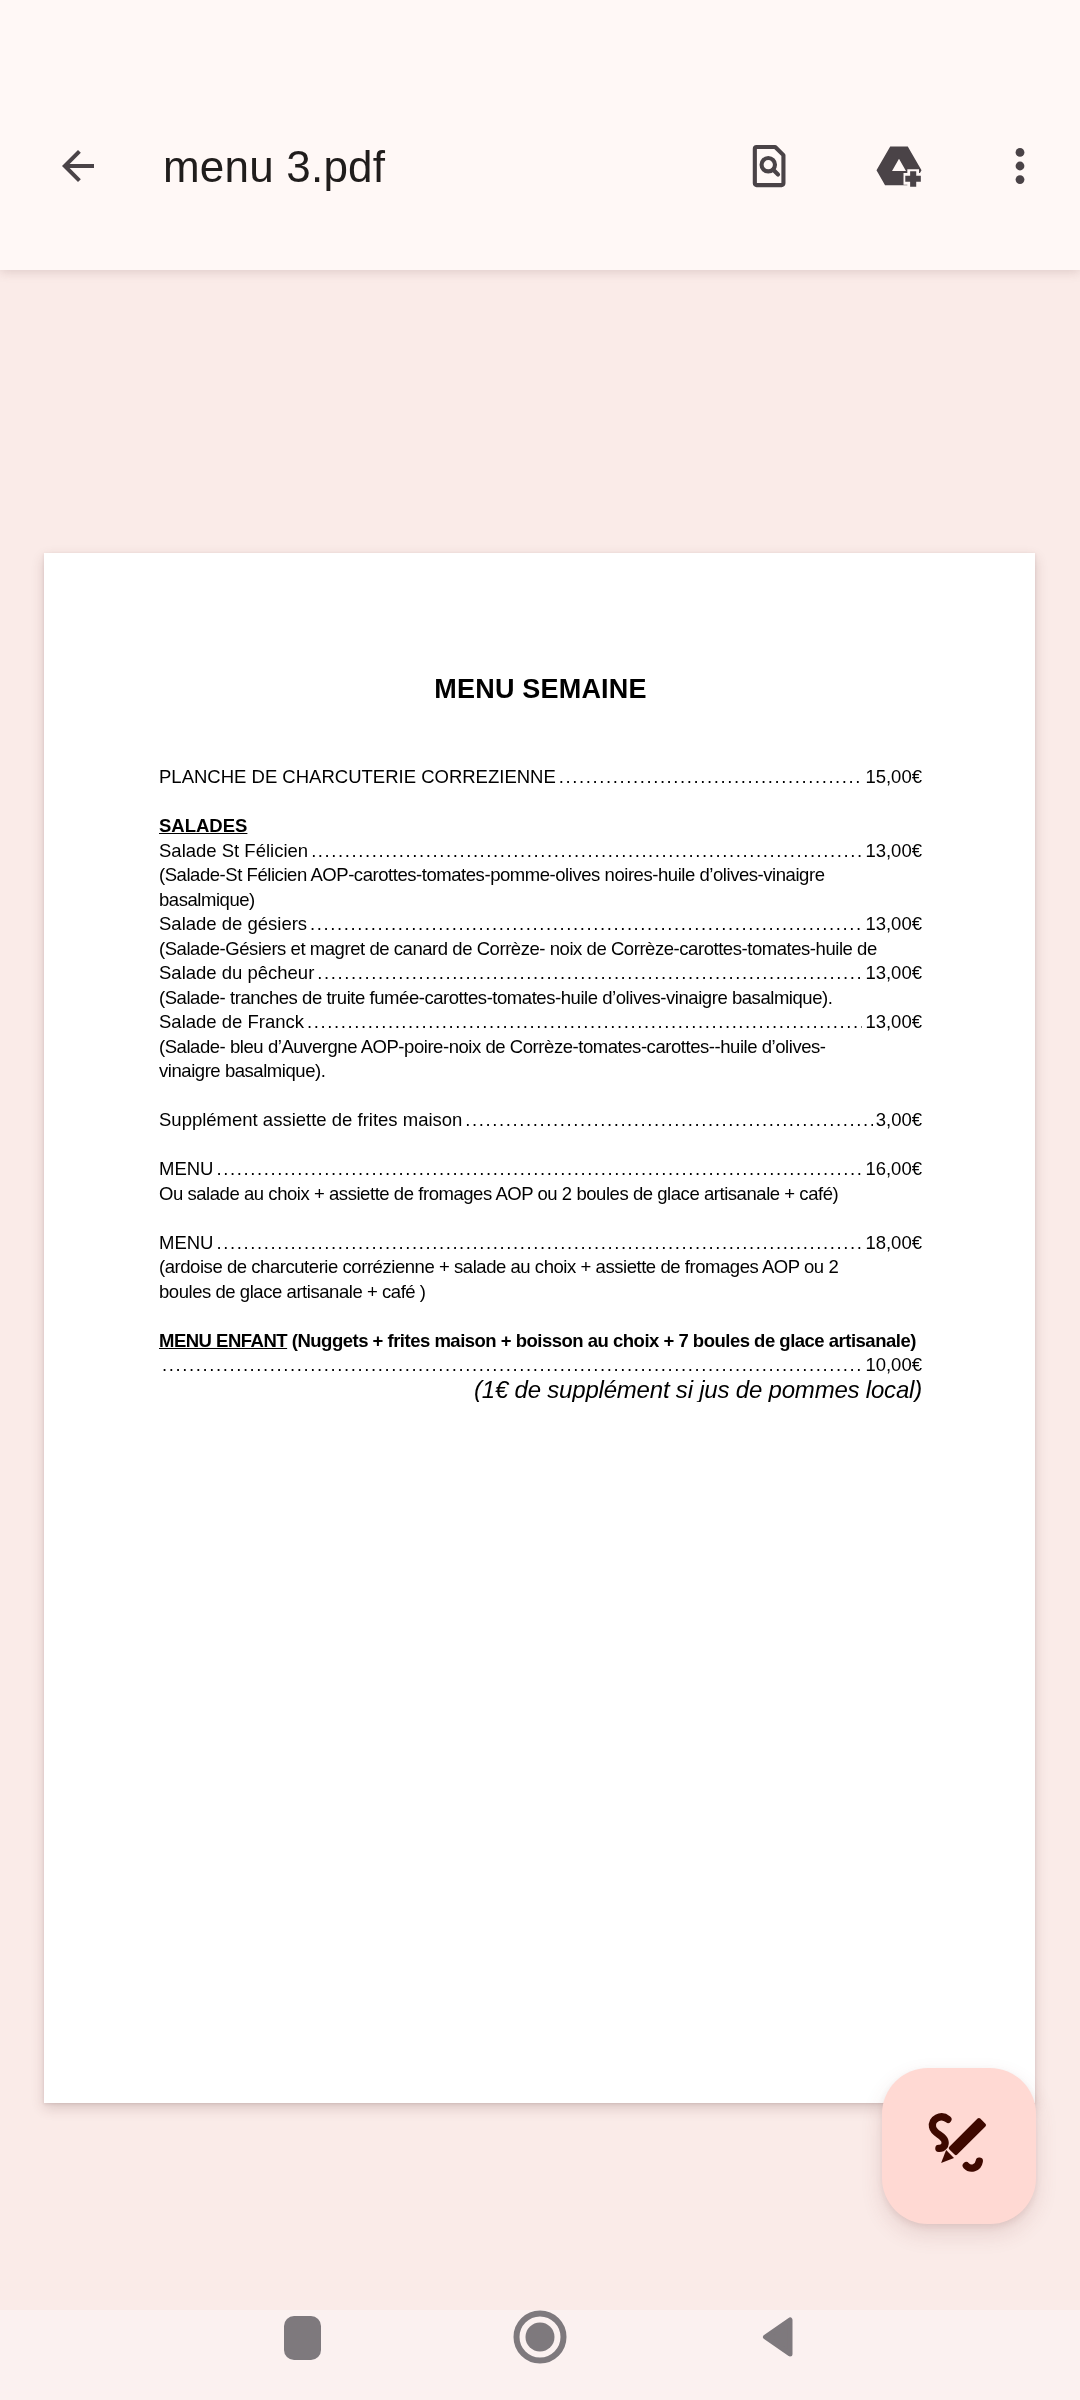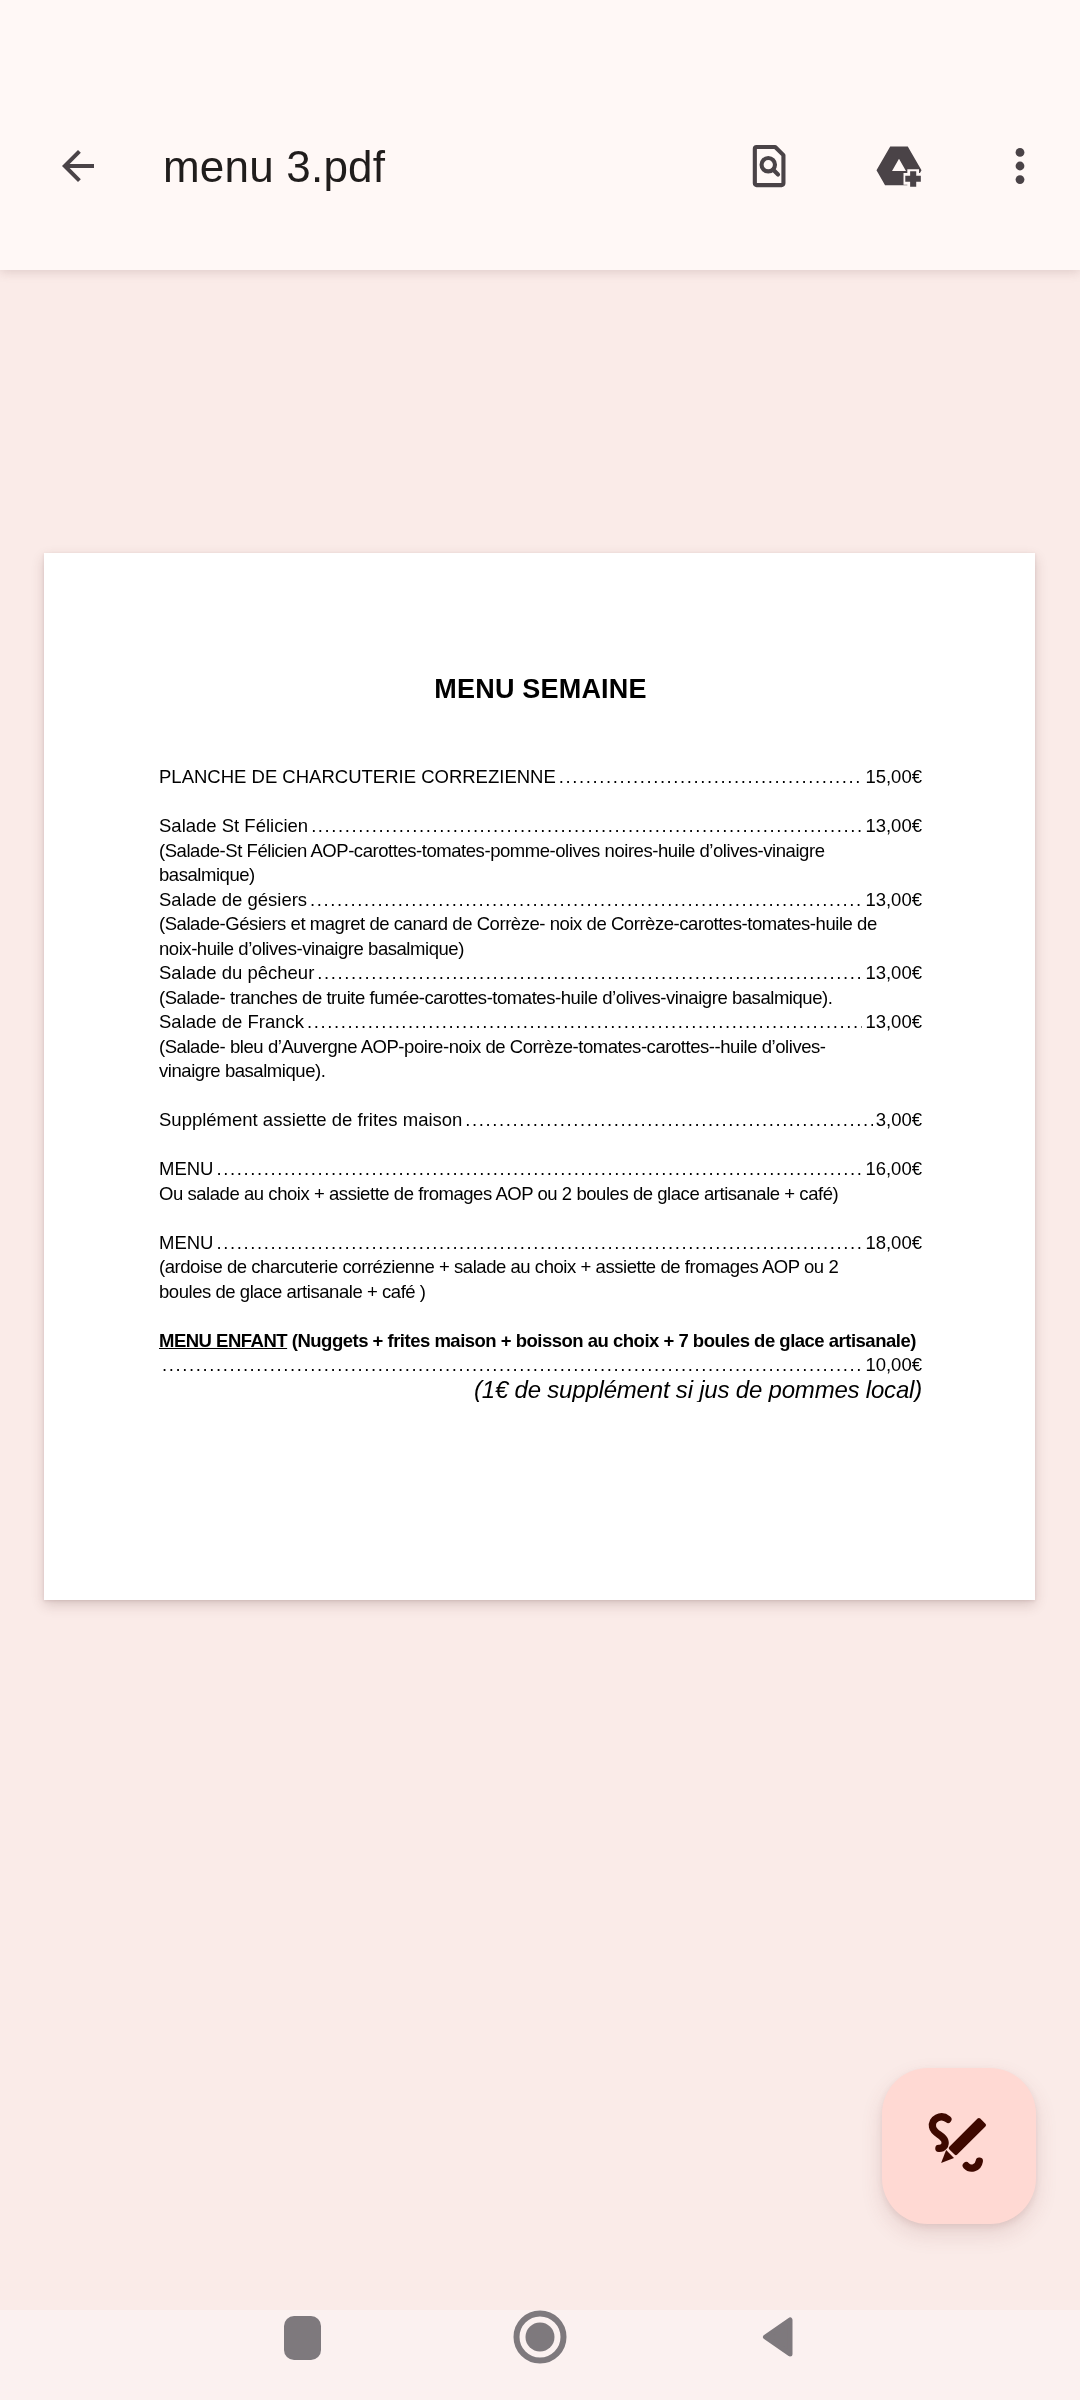--- a/index.html
+++ b/index.html
@@ -37,21 +37,21 @@
   .btn-find{left:742px;}
   .btn-drive{left:871px;}
   .btn-more{left:992px;}
   .appbar-title{
     position:absolute;left:163px;top:50%;transform:translateY(-50%);
     font-size:44px;color:var(--title-text);letter-spacing:.2px;white-space:nowrap;
   }
   
   .viewport{position:absolute;top:237px;left:0;width:1080px;height:2073px;}
   .page{
-    position:absolute;left:44px;top:316px;width:991px;height:1047px;
+    position:absolute;left:44px;top:316px;width:991px;height:1550px;
     background:var(--page-bg);
     box-shadow:0 5px 12px rgba(90,50,50,.20),0 1px 3px rgba(90,50,50,.12);
     box-sizing:border-box;
     padding:120px 113px 0 115px;
     color:var(--doc-text);
   }
   .doc-title{
     text-align:center;font-weight:bold;font-size:27px;line-height:32px;
     margin:0 0 60px 0;letter-spacing:.2px;
   }
@@ -134,34 +134,34 @@
 <main class="viewport">
   <section class="page">
     <h1 class="doc-title">MENU SEMAINE</h1>
     <div>
         <div class="line item">
           <span class="iname">PLANCHE DE CHARCUTERIE CORREZIENNE</span>
           <span class="dots">............................................................................................................................................................................................................................................................................................................</span>
           <span class="price">15,00€</span>
         </div>
         <div class="line blank"></div>
+        <div class="line heading"><span class="hd">SALADES</span></div>
         <div class="line item">
           <span class="iname">Salade St Félicien</span>
           <span class="dots">............................................................................................................................................................................................................................................................................................................</span>
           <span class="price">13,00€</span>
         </div>
         <div class="line desc">(Salade-St Félicien AOP-carottes-tomates-pomme-olives noires-huile d’olives-vinaigre</div>
         <div class="line desc">basalmique)</div>
         <div class="line item">
           <span class="iname">Salade de gésiers</span>
           <span class="dots">............................................................................................................................................................................................................................................................................................................</span>
           <span class="price">13,00€</span>
         </div>
         <div class="line desc">(Salade-Gésiers et magret de canard de Corrèze- noix de Corrèze-carottes-tomates-huile de</div>
-        <div class="line desc">noix-huile d’olives-vinaigre basalmique)</div>
         <div class="line item">
           <span class="iname">Salade du pêcheur</span>
           <span class="dots">............................................................................................................................................................................................................................................................................................................</span>
           <span class="price">13,00€</span>
         </div>
         <div class="line desc">(Salade- tranches de truite fumée-carottes-tomates-huile d’olives-vinaigre basalmique).</div>
         <div class="line item">
           <span class="iname">Salade de Franck</span>
           <span class="dots">............................................................................................................................................................................................................................................................................................................</span>
           <span class="price">13,00€</span>

